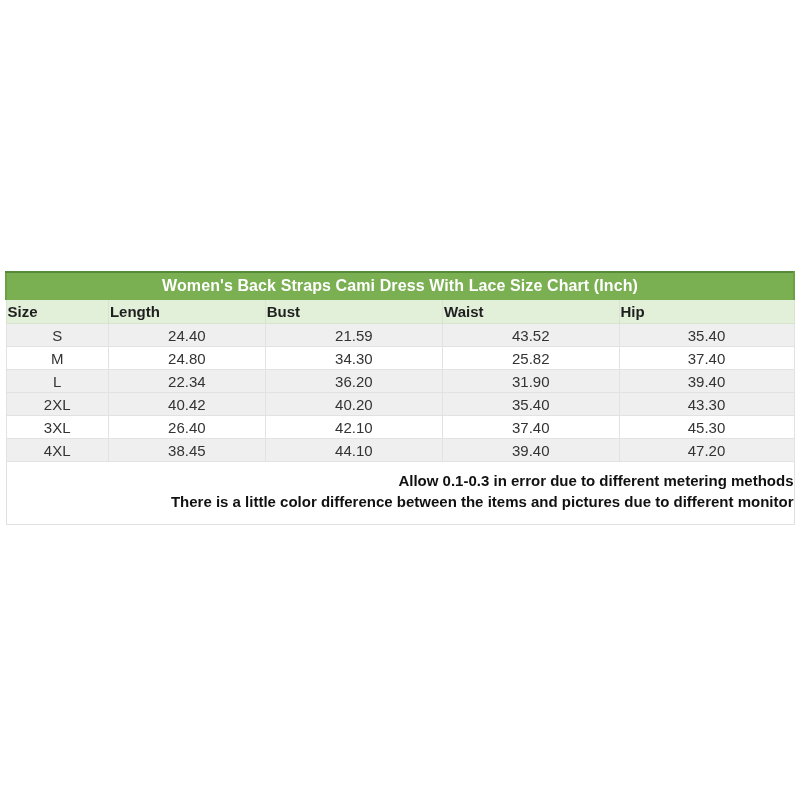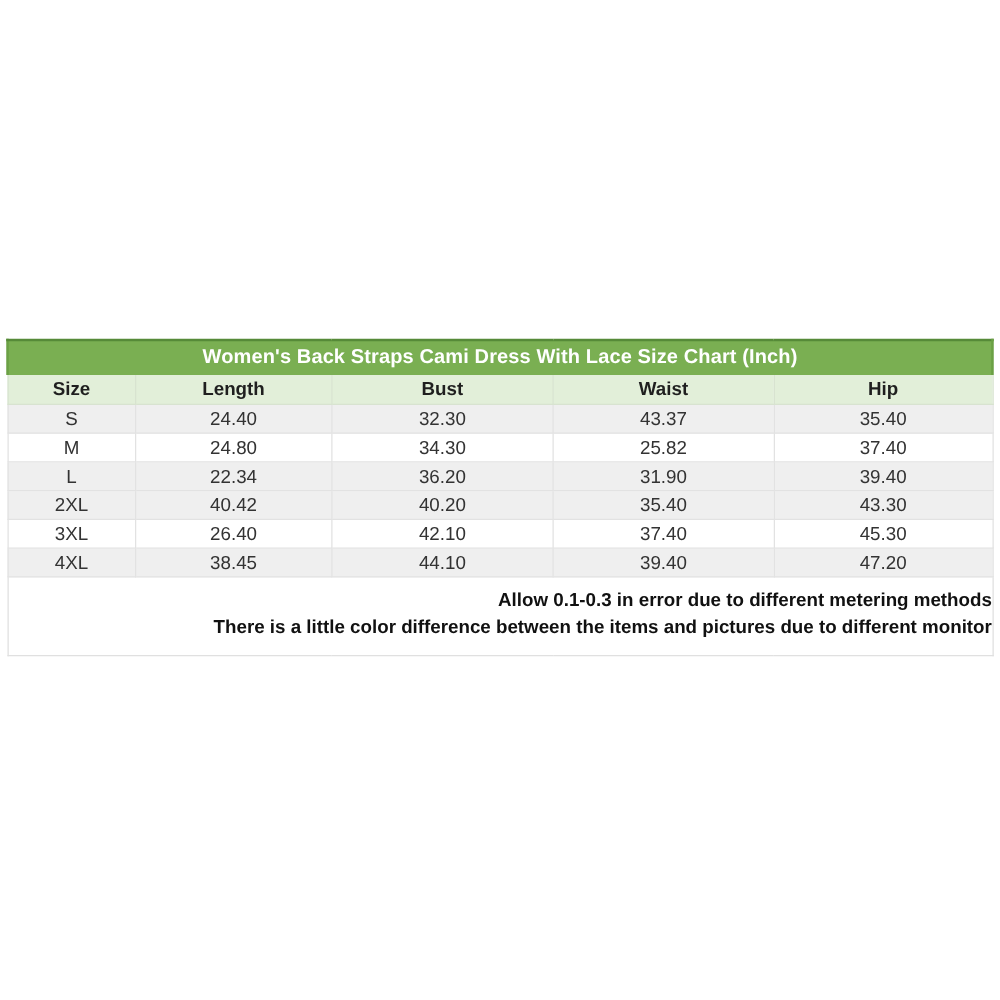--- a/index.html
+++ b/index.html
@@ -34,21 +34,21 @@
     border-top: 2px solid #568a38;
     border-left: 2px solid #6ba044;
     border-right: 2px solid #6ba044;
     letter-spacing: 0.1px;
   }
   tr.cols th {
     background: #e2efd9;
     color: #1f1f1f;
     font-size: 15px;
     font-weight: bold;
-    text-align: center;
+    text-align: left;
     height: 21px;
     border: 1px solid #d8e3d0;
     border-top: none;
   }
   tbody td {
     font-size: 15px;
     color: #333333;
     text-align: center;
     height: 20px;
     border: 1px solid #e2e2e2;
@@ -91,22 +91,22 @@
         <th>Length</th>
         <th>Bust</th>
         <th>Waist</th>
         <th>Hip</th>
       </tr>
     </thead>
     <tbody>
       <tr class="stripe">
         <td>S</td>
         <td>24.40</td>
-        <td>32.30</td>
-        <td>43.37</td>
+        <td>21.59</td>
+        <td>43.52</td>
         <td>35.40</td>
       </tr>
       <tr>
         <td>M</td>
         <td>24.80</td>
         <td>34.30</td>
         <td>25.82</td>
         <td>37.40</td>
       </tr>
       <tr class="stripe">

